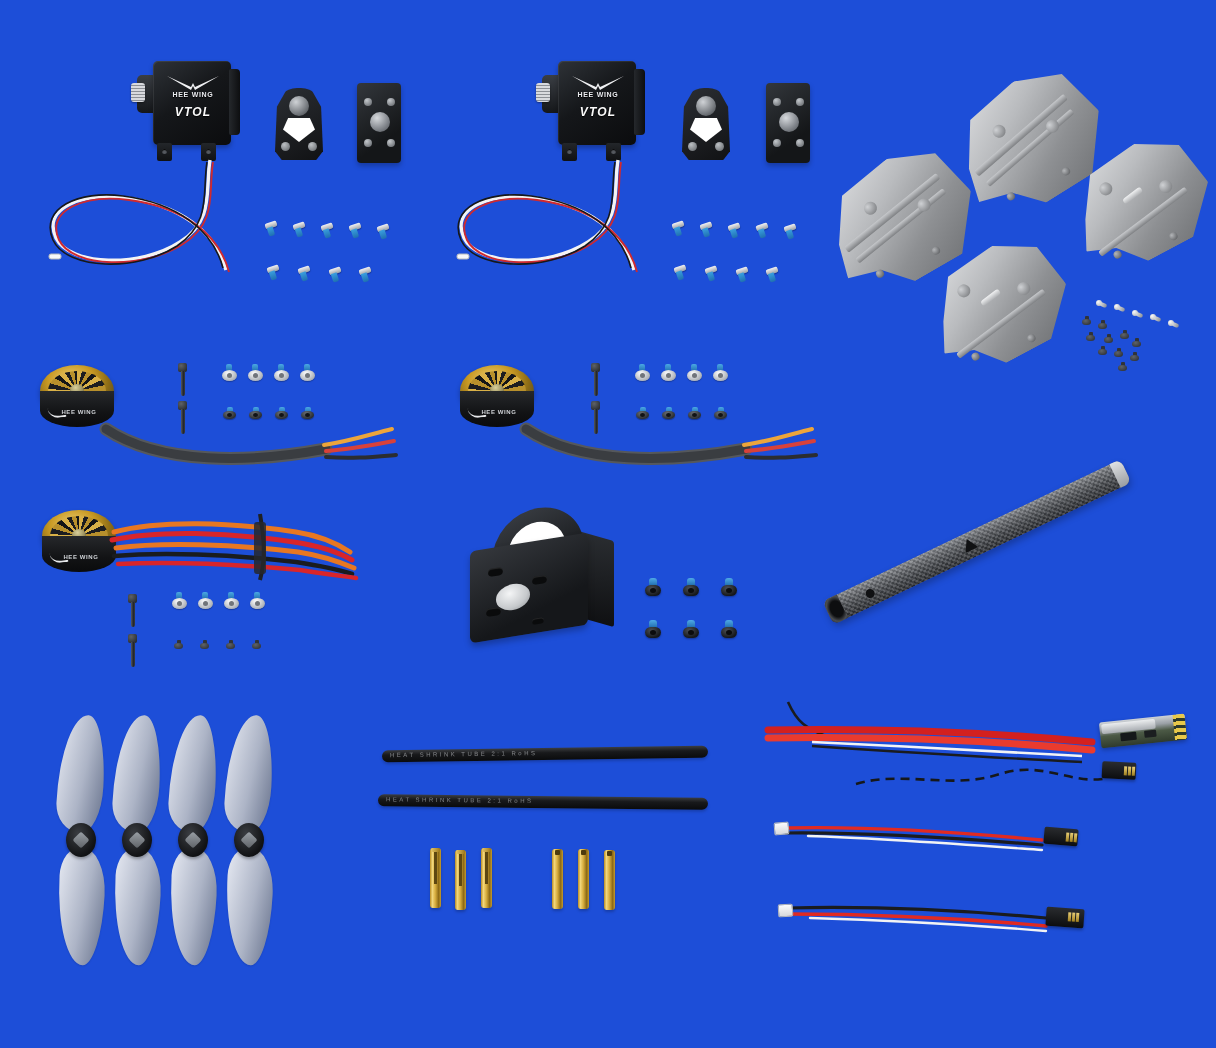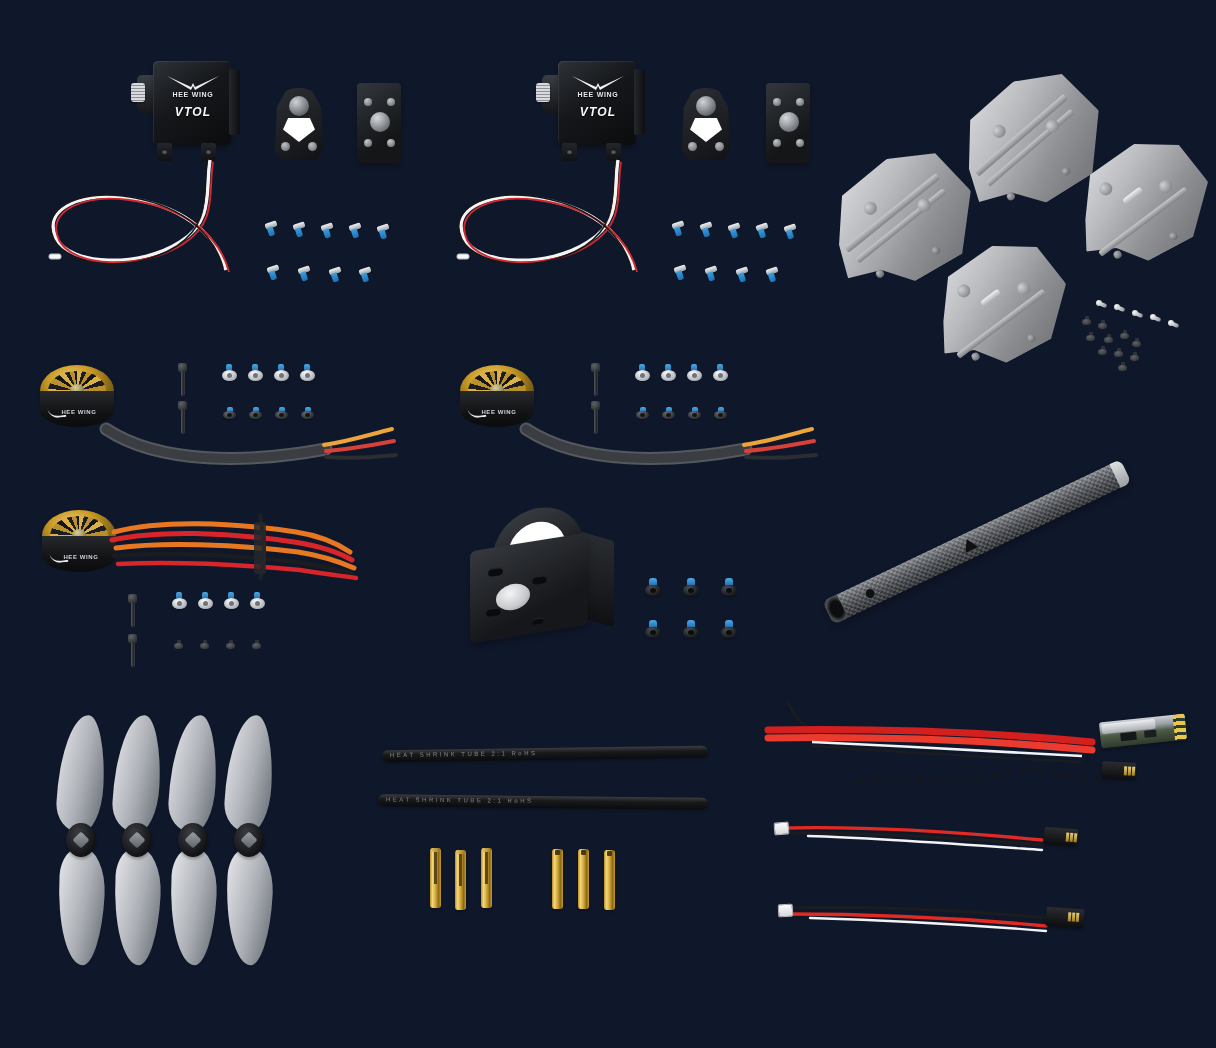--- a/index.html
+++ b/index.html
@@ -1,19 +1,19 @@
 <!DOCTYPE html>
 <html><head>
 <meta charset="utf-8">
 <title>HEE WING VTOL Parts Kit</title>
 <style>
   html,body{margin:0;padding:0;background:#ffffff;}
   body{width:1216px;height:1048px;position:relative;overflow:hidden;
        font-family:"Liberation Sans",sans-serif;}
-  .stage{position:absolute;inset:0;background:#0f172a;}
+  .stage{position:absolute;inset:0;background:#1d4ed8;}
   .part{position:absolute;}
 
   
   .servo{width:108px;height:104px;}
   .servo .case{position:absolute;left:18px;top:6px;width:78px;height:84px;
       background:linear-gradient(145deg,#2e3237 0%,#15171a 45%,#0b0c0e 100%);
       border-radius:5px;box-shadow:0 3px 5px rgba(0,0,0,.28), inset 1px 1px 0 rgba(255,255,255,.08);}
   .servo .case:after{content:"";position:absolute;right:-9px;top:8px;width:11px;height:66px;
       background:linear-gradient(90deg,#25282c,#0d0e10);border-radius:2px 4px 4px 2px;}
   .servo .hub{position:absolute;left:2px;top:20px;width:30px;height:38px;

